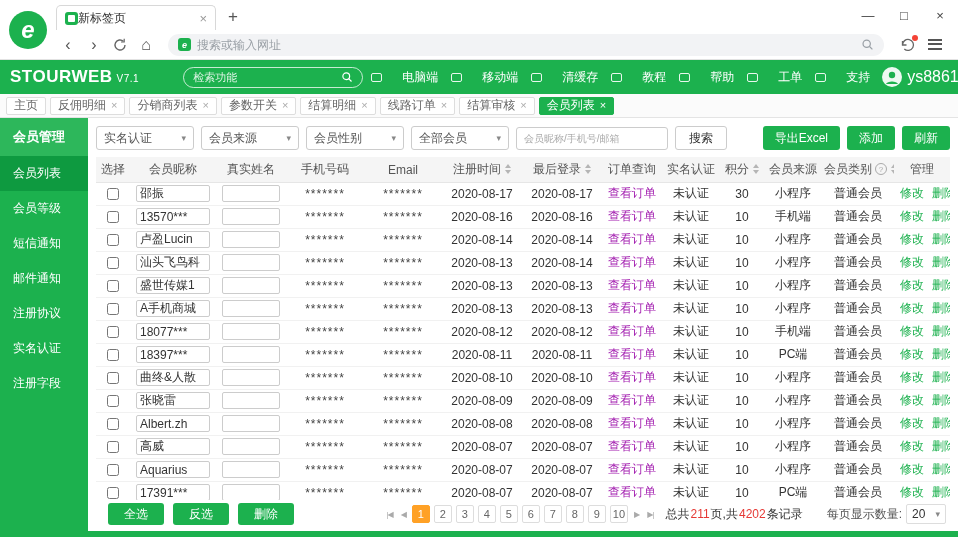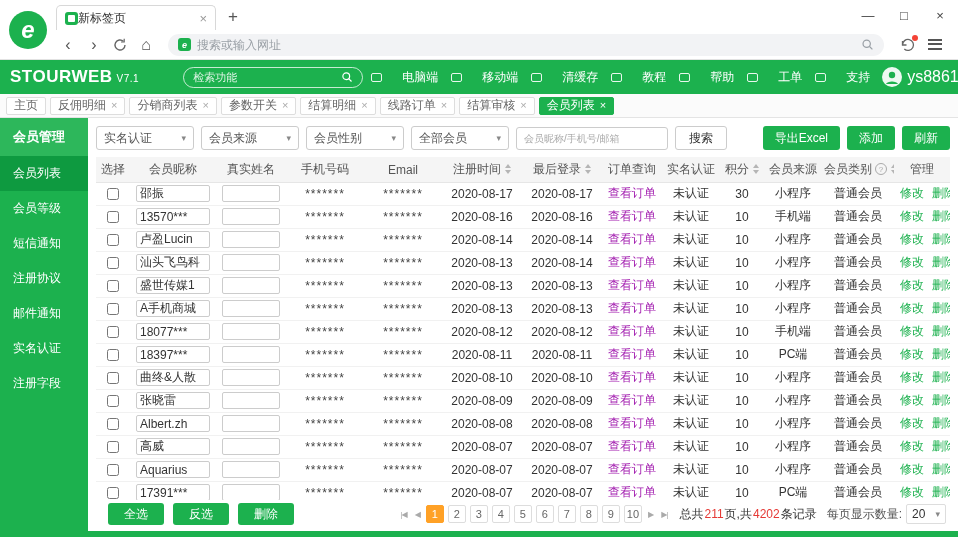--- a/index.html
+++ b/index.html
@@ -104,21 +104,21 @@
   .bulk{display:flex;gap:9px;margin-left:12px}
   .bulk .btn-green{height:22px;padding:0 16px}
   .paging{margin-left:auto;display:flex;align-items:center;gap:4px;font-size:12px;color:#555}
   .pg-arrow{color:#aaa;font-size:8px;letter-spacing:-1px;padding:0 2px;cursor:pointer}
   .pg-list{display:flex;gap:4px}
   .pg{min-width:18px;height:18px;border:1px solid #ddd;border-radius:2px;display:flex;align-items:center;justify-content:center;
     background:#fff;color:#666;font-size:11px;cursor:pointer;padding:0 2px}
   .pg.on{background:var(--orange);border-color:var(--orange);color:#fff}
   .total{margin-left:6px;color:#333;white-space:nowrap}
   .red{color:var(--red);margin:0 1px}
-  .ps-label{margin-left:6px;white-space:nowrap}
+  .ps-label{margin-left:20px;white-space:nowrap}
   .ps-select{min-width:40px;height:20px;border:1px solid #ddd;border-radius:2px;background:#fff;display:inline-flex;
     align-items:center;justify-content:space-between;padding:0 5px;gap:4px;color:#333;cursor:pointer;margin-right:4px}
   .bottom-strip{position:absolute;left:0;right:0;bottom:0;height:6px;background:var(--green);z-index:4}
 </style>
 </head>
 <body>
 
 <div class="screen">
 
   <div class="tabstrip">
@@ -300,23 +300,23 @@
     <div class="sidebar">
       <div class="side-section">会员管理</div>
       <div>
 
           <div class="side-item on">会员列表</div>
 
           <div class="side-item">会员等级</div>
 
           <div class="side-item">短信通知</div>
 
+          <div class="side-item">邮件通知</div>
+
           <div class="side-item">注册协议</div>
-
-          <div class="side-item">邮件通知</div>
 
           <div class="side-item">实名认证</div>
 
           <div class="side-item">注册字段</div>
         </div>
     </div>
 
     <div class="content">
 
       <div class="filter-bar">

